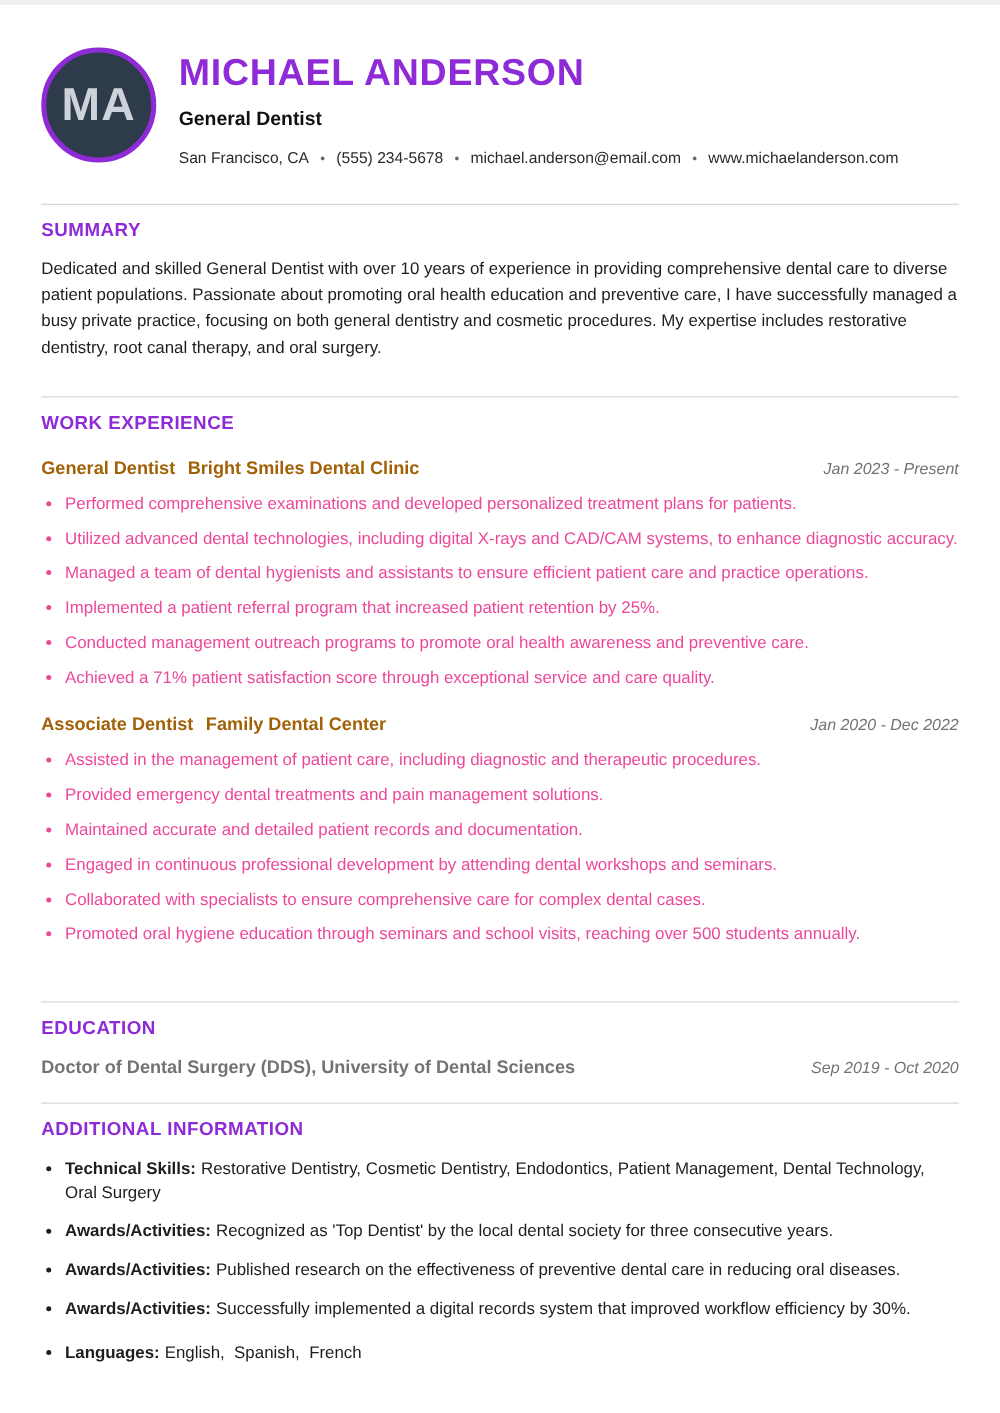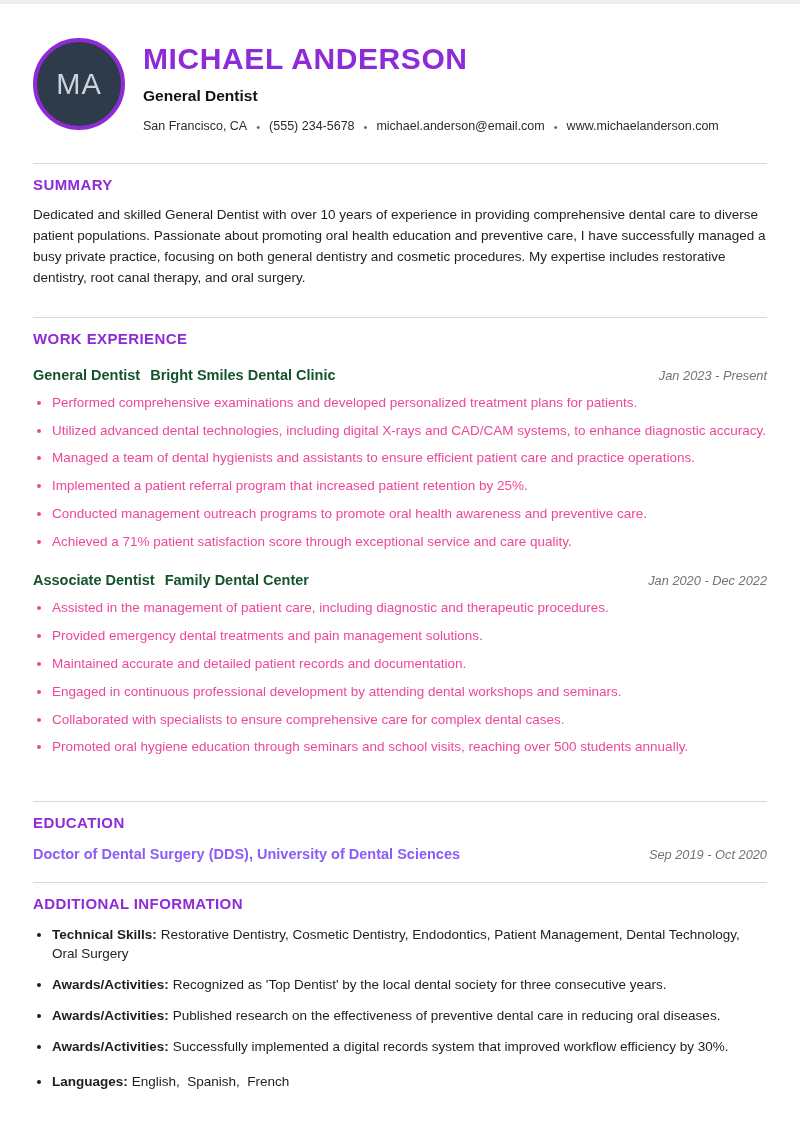--- a/index.html
+++ b/index.html
@@ -33,22 +33,22 @@
     background: #2e3b4a;
     border: 4px solid #8f2bd6;
     display: flex;
     align-items: center;
     justify-content: center;
     flex: 0 0 auto;
     margin-top: 2px;
   }
   .avatar span {
     color: #ccd3da;
-    font-size: 29px;
-    font-weight: 400;
+    font-size: 37px;
+    font-weight: 700;
     letter-spacing: 1px;
   }
   .header-text { padding-top: 6px; }
   .name {
     color: #8f2bd6;
     font-size: 30px;
     font-weight: 800;
     letter-spacing: 0.6px;
     line-height: 1.1;
   }
@@ -93,21 +93,21 @@
   }
 
   
   .job { margin-top: 20px; }
   .job-header {
     display: flex;
     justify-content: space-between;
     align-items: baseline;
     margin-top: 16px;
   }
-  .job-titles { font-size: 14.5px; font-weight: 700; color: #14532d; }
+  .job-titles { font-size: 14.5px; font-weight: 700; color: #a16207; }
   .job-company { margin-left: 10px; }
   .dates {
     font-size: 12.8px;
     font-style: italic;
     color: #737373;
     white-space: nowrap;
     font-weight: 400;
   }
   ul.bullets {
     margin-top: 11px;
@@ -122,21 +122,21 @@
   }
   ul.bullets li:last-child { margin-bottom: 0; }
 
   
   .edu-row {
     display: flex;
     justify-content: space-between;
     align-items: baseline;
     margin-top: 15px;
   }
-  .edu-degree { font-size: 14.5px; font-weight: 700; color: #8b5cf6; }
+  .edu-degree { font-size: 14.5px; font-weight: 700; color: #737373; }
 
   
   ul.extras {
     margin-top: 14px;
     padding-left: 19px;
     list-style: disc outside;
   }
   ul.extras li {
     font-size: 13.5px;
     line-height: 1.4;

